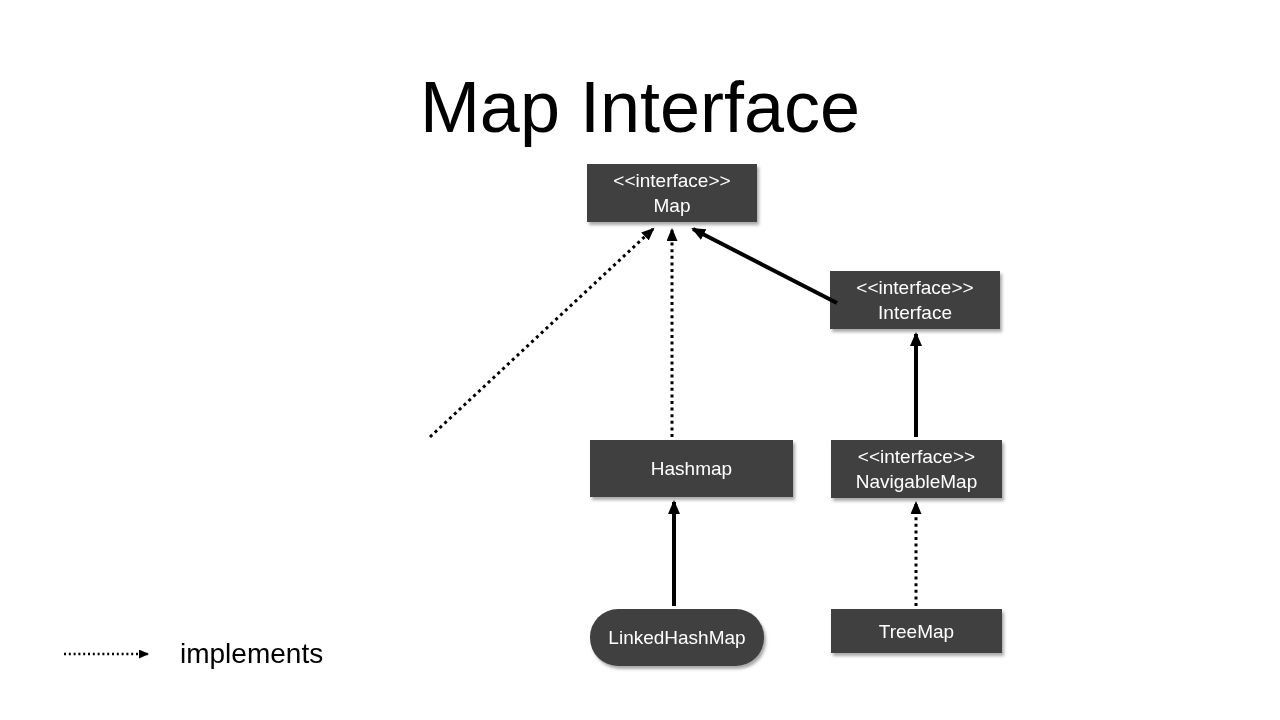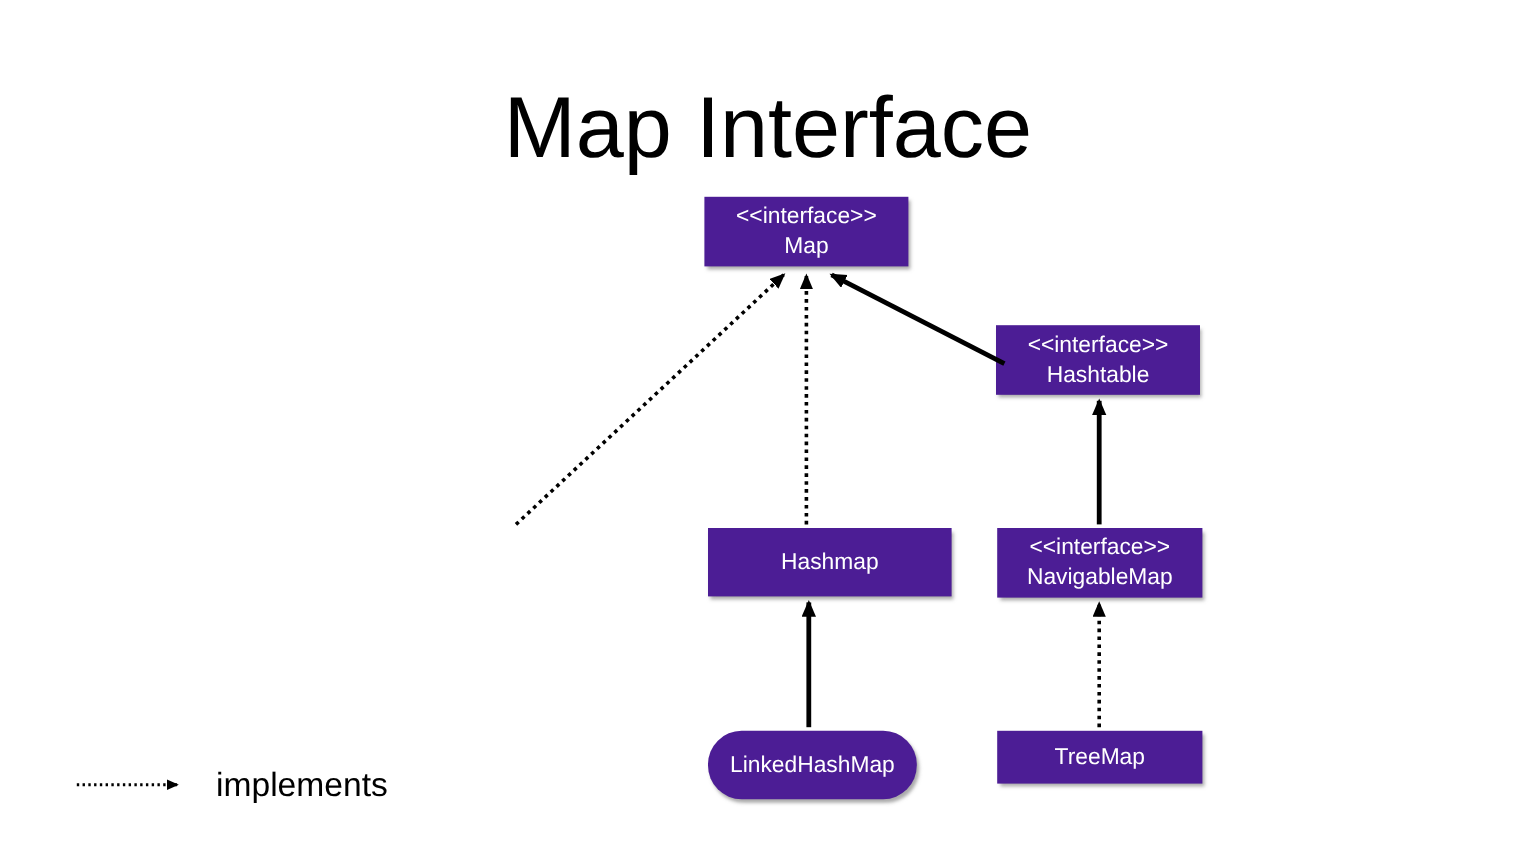--- a/index.html
+++ b/index.html
@@ -30,21 +30,21 @@
     top: 0;
     width: 1280px;
     height: 720px;
     pointer-events: none;
     z-index: 3;
   }
   .edges line.solid { stroke: #000000; stroke-width: 4; }
   .edges line.dotted { stroke: #000000; stroke-width: 3; stroke-dasharray: 3 3.6; }
   .box {
     position: absolute;
-    background: #4c1d95;
+    background: #404040;
     box-shadow: 2px 3px 3px rgba(100,100,100,0.55);
     color: #ffffff;
     display: flex;
     flex-direction: column;
     align-items: center;
     justify-content: center;
     text-align: center;
     z-index: 2;
     font-size: 19px;
     line-height: 25px;
@@ -93,21 +93,21 @@
     <line class="solid" x1="674" y1="606" x2="674" y2="502" marker-end="url(#arrow-solid)"></line>
   </svg>
 
   <div class="box" style="left:587px; top:164px; width:170px; height:58px;">
     <span>&lt;&lt;interface&gt;&gt;</span>
     <span>Map</span>
   </div>
 
   <div class="box" style="left:830px; top:271px; width:170px; height:58px;">
     <span>&lt;&lt;interface&gt;&gt;</span>
-    <span>Hashtable</span>
+    <span>Interface</span>
   </div>
 
 
   <div class="box" style="left:590px; top:440px; width:203px; height:57px;">
     <span>Hashmap</span>
   </div>
 
   <div class="box" style="left:831px; top:440px; width:171px; height:58px;">
     <span>&lt;&lt;interface&gt;&gt;</span>
     <span>NavigableMap</span>

